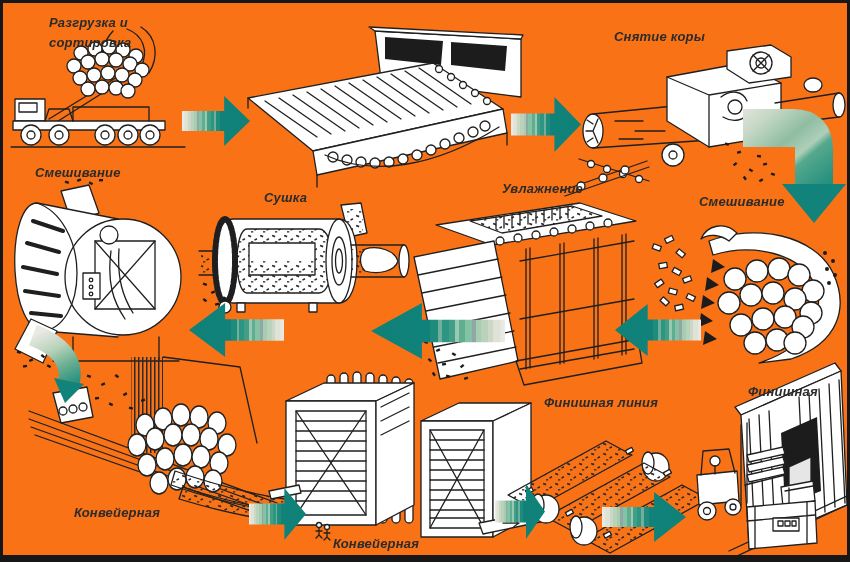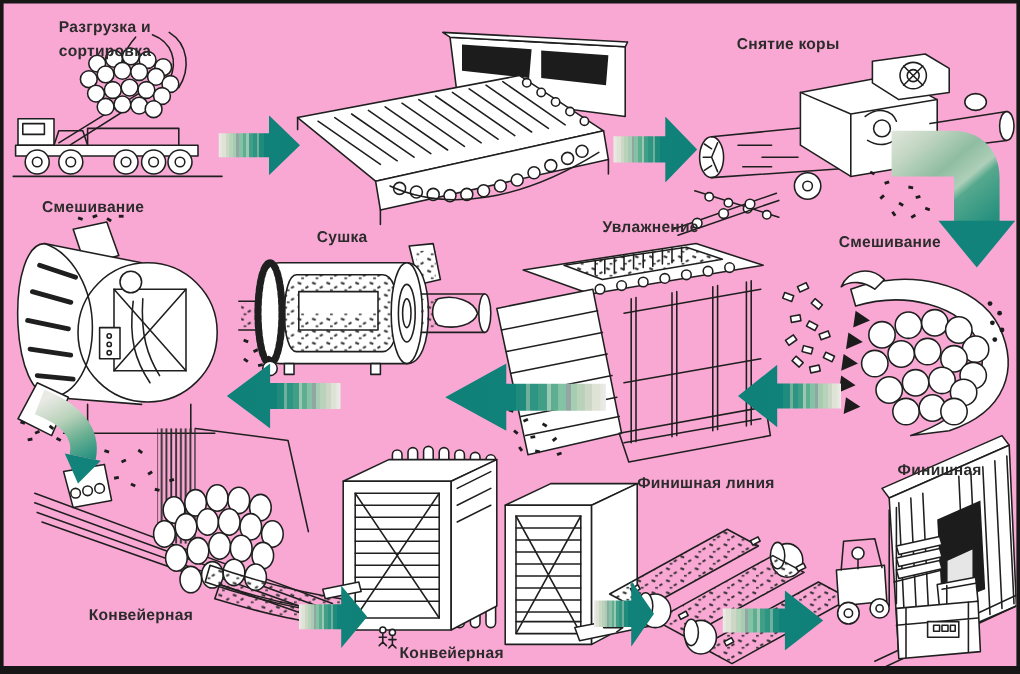--- a/index.html
+++ b/index.html
@@ -3,23 +3,24 @@
 <meta charset="utf-8">
 <style>
   * { margin:0; padding:0; box-sizing:border-box; }
   html,body { background:#ffffff; }
   :root{
     --gr: linear-gradient(90deg,#edece9 0%,#e4e6de 4%,#dfe3d6 4%,#dfe3d6 9%,#ccd8c5 9%,#ccd8c5 13%,#b9d2ba 13%,#b9d2ba 18%,#a6cdb2 18%,#a6cdb2 22%,#92a6a3 22%,#92a6a3 25%,#83c2a4 25%,#83c2a4 30%,#5fae91 30%,#5fae91 34%,#9ac8b2 34%,#9ac8b2 37%,#419e87 37%,#419e87 42%,#2d9582 42%,#2d9582 47%,#70af9b 47%,#70af9b 50%,#1e8b7c 50%,#1e8b7c 56%,#10827a 56%,#0f8177 100%);
     --gl: linear-gradient(270deg,#edece9 0%,#e4e6de 4%,#dfe3d6 4%,#dfe3d6 9%,#ccd8c5 9%,#ccd8c5 13%,#b9d2ba 13%,#b9d2ba 18%,#a6cdb2 18%,#a6cdb2 22%,#92a6a3 22%,#92a6a3 25%,#83c2a4 25%,#83c2a4 30%,#5fae91 30%,#5fae91 34%,#9ac8b2 34%,#9ac8b2 37%,#419e87 37%,#419e87 42%,#2d9582 42%,#2d9582 47%,#70af9b 47%,#70af9b 50%,#1e8b7c 50%,#1e8b7c 56%,#10827a 56%,#0f8177 100%);
   }
   #stage{
     position:relative; width:850px; height:562px; overflow:hidden;
-    background:#f9a8d4;
+    background:#f97316;
     border:3px solid #171717; border-bottom-width:7px;
     font-family:"Liberation Sans", sans-serif;
+    font-style:italic;
   }
   .lbl{
     position:absolute; font-weight:bold; font-size:13px; color:#2b2b2b;
     letter-spacing:.2px; line-height:1.55; white-space:nowrap; z-index:30;
   }
   .lbl.wrap{ white-space:normal; }
   .arrow{ position:absolute; z-index:20; }
   .arrow.r{ clip-path:polygon(0% 30%,62% 30%,62% 0%,100% 50%,62% 100%,62% 70%,0% 70%); background:var(--gr); }
   .arrow.l{ clip-path:polygon(100% 30%,38% 30%,38% 0%,0% 50%,38% 100%,38% 70%,100% 70%); background:var(--gl); }
   svg.ill{ position:absolute; overflow:visible; z-index:10; }
@@ -49,21 +50,21 @@
   </svg>
 
   <div class="lbl wrap" style="left:46px;top:10px;width:122px">Разгрузка и сортировка</div>
   <div class="lbl" style="left:611px;top:24px">Снятие коры</div>
   <div class="lbl" style="left:32px;top:160px">Смешивание</div>
   <div class="lbl" style="left:261px;top:185px">Сушка</div>
   <div class="lbl" style="left:499px;top:176px">Увлажнение</div>
   <div class="lbl" style="left:696px;top:189px">Смешивание</div>
   <div class="lbl" style="left:71px;top:500px">Конвейерная</div>
   <div class="lbl" style="left:330px;top:531px">Конвейерная</div>
-  <div class="lbl" style="left:528px;top:390px">Финишная линия</div>
+  <div class="lbl" style="left:541px;top:390px">Финишная линия</div>
   <div class="lbl" style="left:745px;top:379px">Финишная</div>
 
   <div class="arrow r" style="left:179px;top:93px;width:68px;height:50px"></div>
   <div class="arrow r" style="left:508px;top:94px;width:70px;height:55px"></div>
   <div class="arrow l" style="left:612px;top:301px;width:86px;height:52px"></div>
   <div class="arrow l" style="left:368px;top:300px;width:134px;height:56px"></div>
   <div class="arrow l" style="left:186px;top:300px;width:95px;height:54px"></div>
   <div class="arrow r" style="left:246px;top:485px;width:57px;height:52px"></div>
   <div class="arrow r" style="left:492px;top:481px;width:50px;height:55px"></div>
   <div class="arrow r" style="left:599px;top:489px;width:84px;height:50px"></div>

